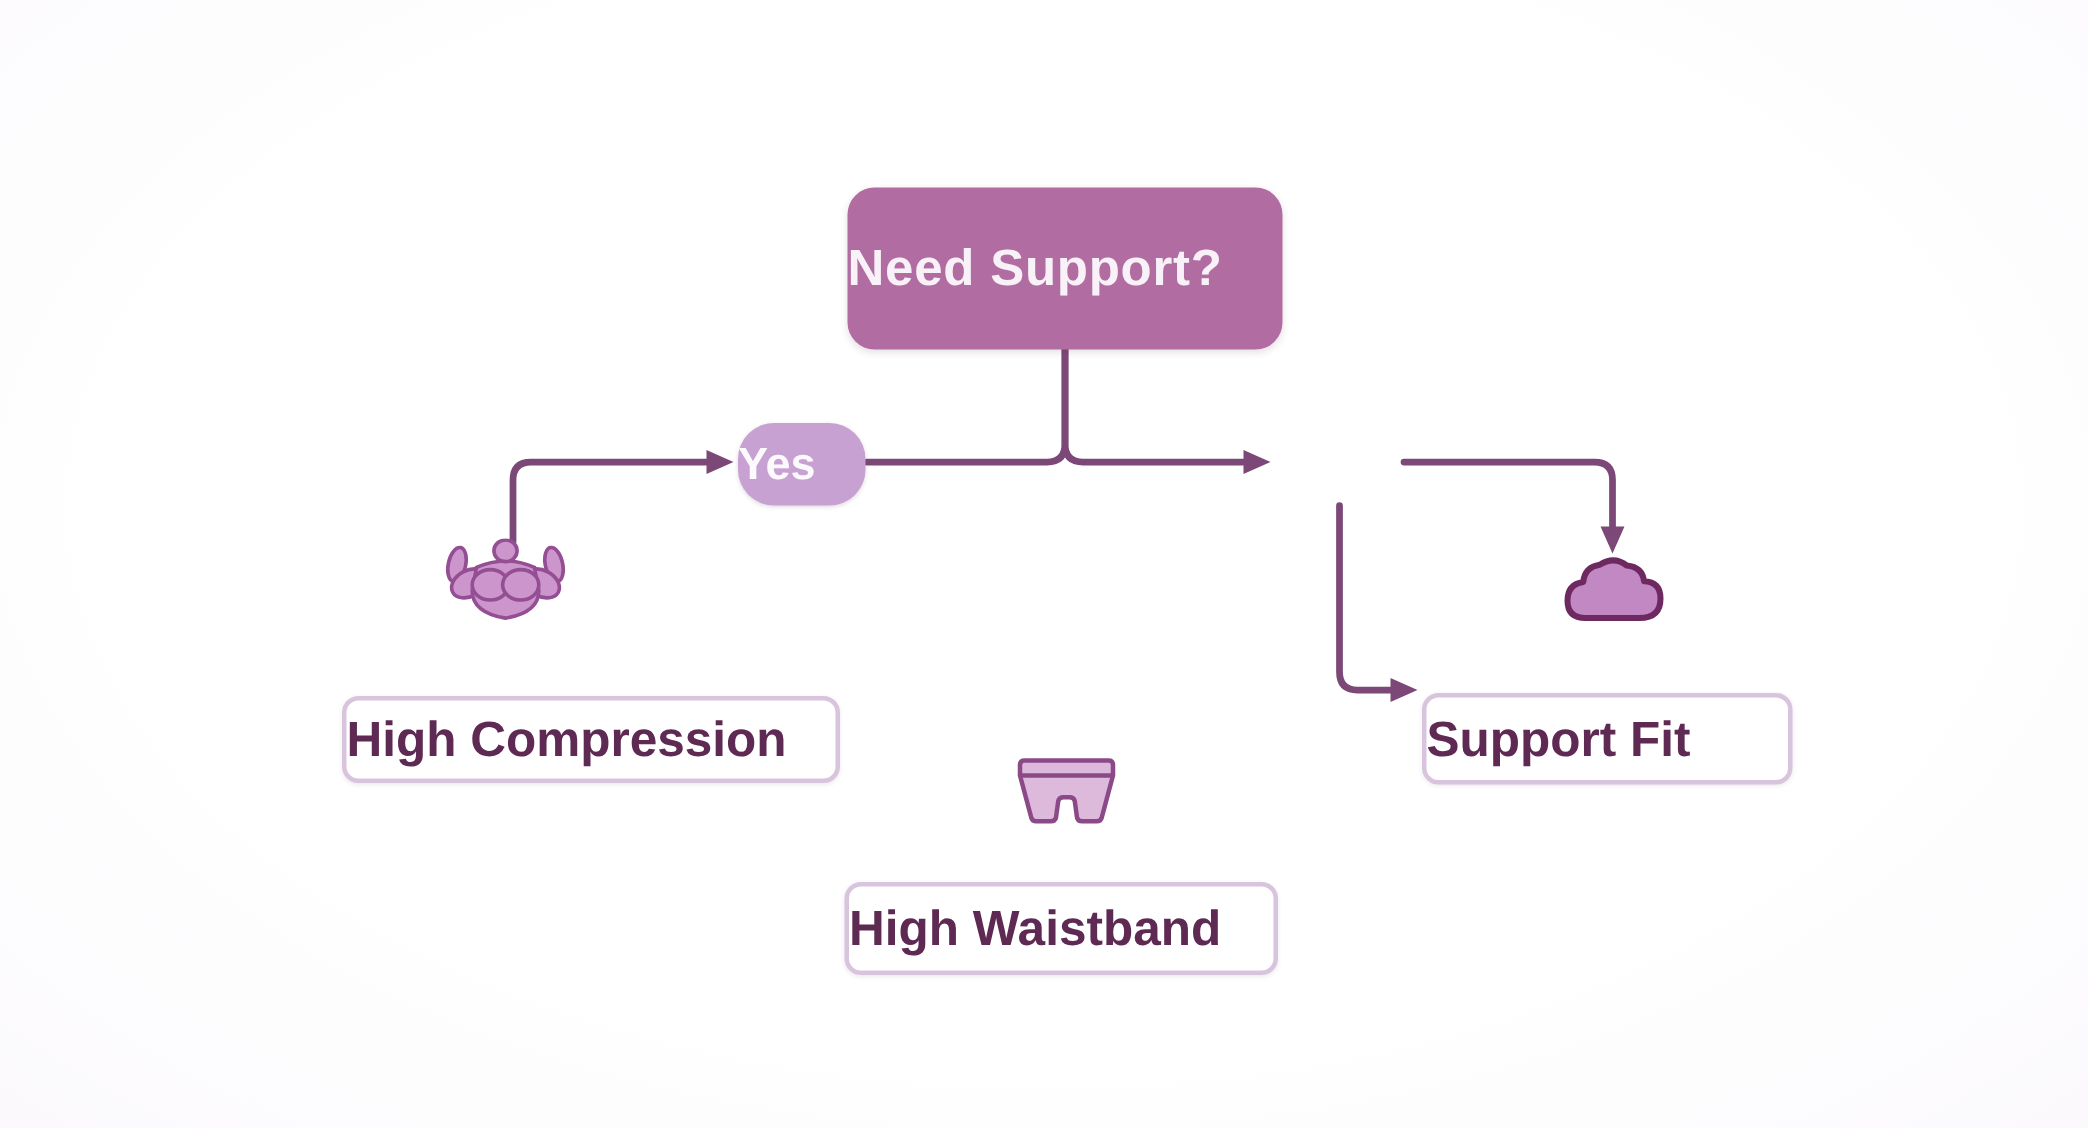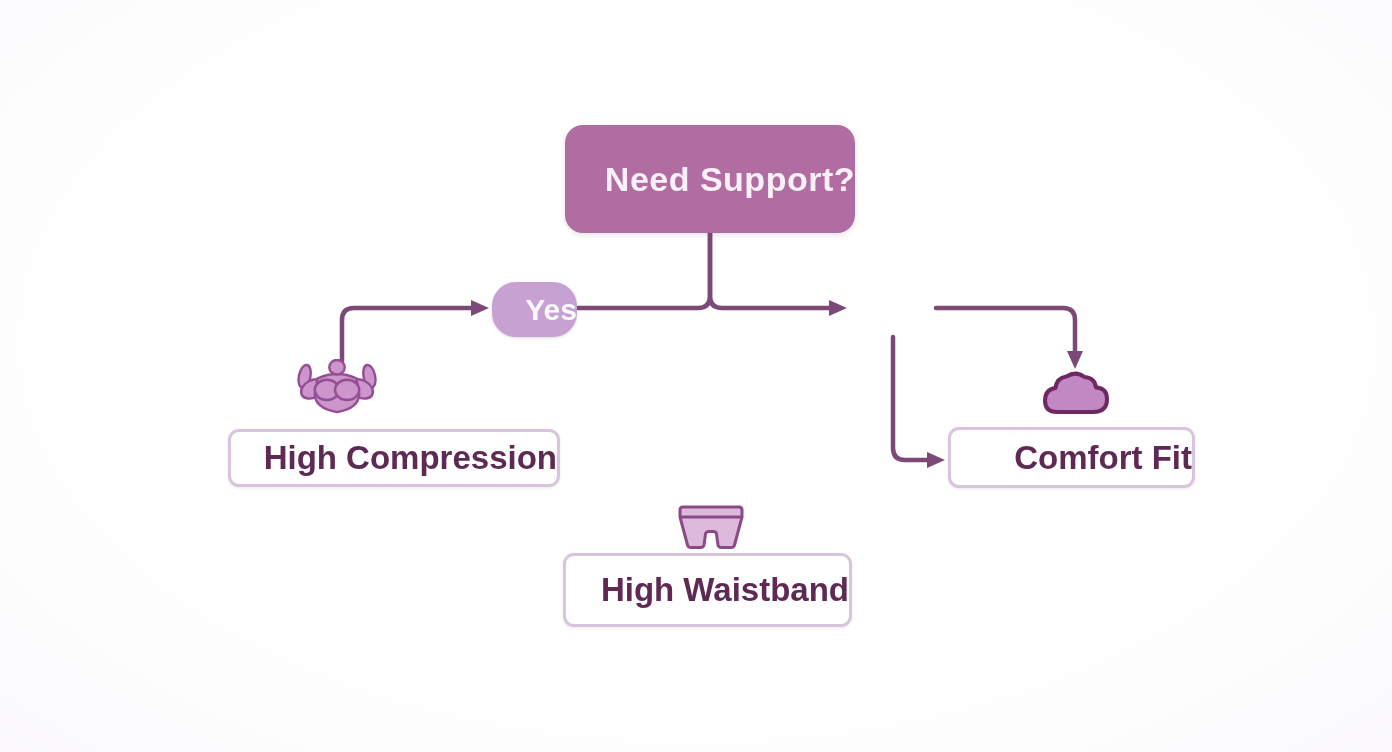--- a/index.html
+++ b/index.html
@@ -44,21 +44,21 @@
     stroke-linecap:round;
   }
   .connectors polygon.arrow{
     fill:var(--connector);
     stroke:none;
   }
   .node{
     position:absolute;
     display:flex;
     align-items:center;
-    justify-content:flex-end;
+    justify-content:flex-start;
     box-sizing:border-box;
     white-space:nowrap;
   }
   .node-root{
     left:565px; top:125px;
     width:290px; height:108px;
     background:var(--root-fill);
     border-radius:18px;
     color:var(--root-text);
     font-size:34px;
@@ -77,24 +77,25 @@
   .badge-yes{ left:492px; top:282px; width:85px; height:55px; }
   .badge-no { left:850px; top:281px; width:86px; height:56px; }
   .outcome{
     background:var(--outcome-fill);
     border:3px solid var(--outcome-border);
     border-radius:11px;
     color:var(--outcome-text);
     font-size:33px;
     font-weight:700;
     box-shadow:0 1px 3px rgba(90,40,80,.10);
+    margin-top:35px;
   }
   .outcome-compression{ left:228px; top:429px; width:332px; height:58px; }
   .outcome-comfort    { left:948px; top:427px; width:247px; height:61px; }
-  .outcome-waistband  { left:563px; top:553px; width:289px; height:74px; }
+  .outcome-waistband  { left:563px; top:553px; width:289px; height:62px; }
   .icon{ position:absolute; }
   .icon-muscle{ left:296px; top:359px; width:82px; height:56px; }
   .icon-cloud { left:1040px; top:371px; width:72px; height:46px; }
   .icon-underwear{ left:677px; top:504px; width:68px; height:48px; }
   .muscle-part{ fill:var(--muscle-fill); stroke:var(--muscle-stroke); stroke-width:2.5; }
   .cloud-part{ fill:var(--cloud-fill); stroke:var(--cloud-stroke); stroke-width:4; stroke-linejoin:round; }
   .underwear-part{ fill:var(--underwear-fill); stroke:var(--underwear-stroke); stroke-width:3; stroke-linejoin:round; stroke-linecap:round; }
   .underwear-band{ fill:none; stroke:var(--underwear-stroke); stroke-width:3; stroke-linecap:round; }
 </style>
 </head>
@@ -144,19 +145,19 @@
 
   <svg class="icon icon-underwear" viewBox="0 0 68 48" xmlns="http://www.w3.org/2000/svg">
     <path class="underwear-part" d="M6 3 H62 Q65 3 65 6 V13 L57.5 41 Q57 43.5 54 43.5 H44.5 Q41.5 43.5 41 41 L39.5 30 Q39 27.5 36 27.5 H32 Q29 27.5 28.5 30 L27 41 Q26.5 43.5 23.5 43.5 H14 Q11 43.5 10.5 41 L3 13 V6 Q3 3 6 3 Z"></path>
     <path class="underwear-band" d="M4 13 H64"></path>
   </svg>
 
   <div class="node outcome outcome-compression">
     <span>High Compression</span>
   </div>
   <div class="node outcome outcome-comfort">
-    <span>Comfort Fit</span>
+    <span>Support Fit</span>
   </div>
   <div class="node outcome outcome-waistband">
     <span>High Waistband</span>
   </div>
 
 </div>
 
 </body></html>

